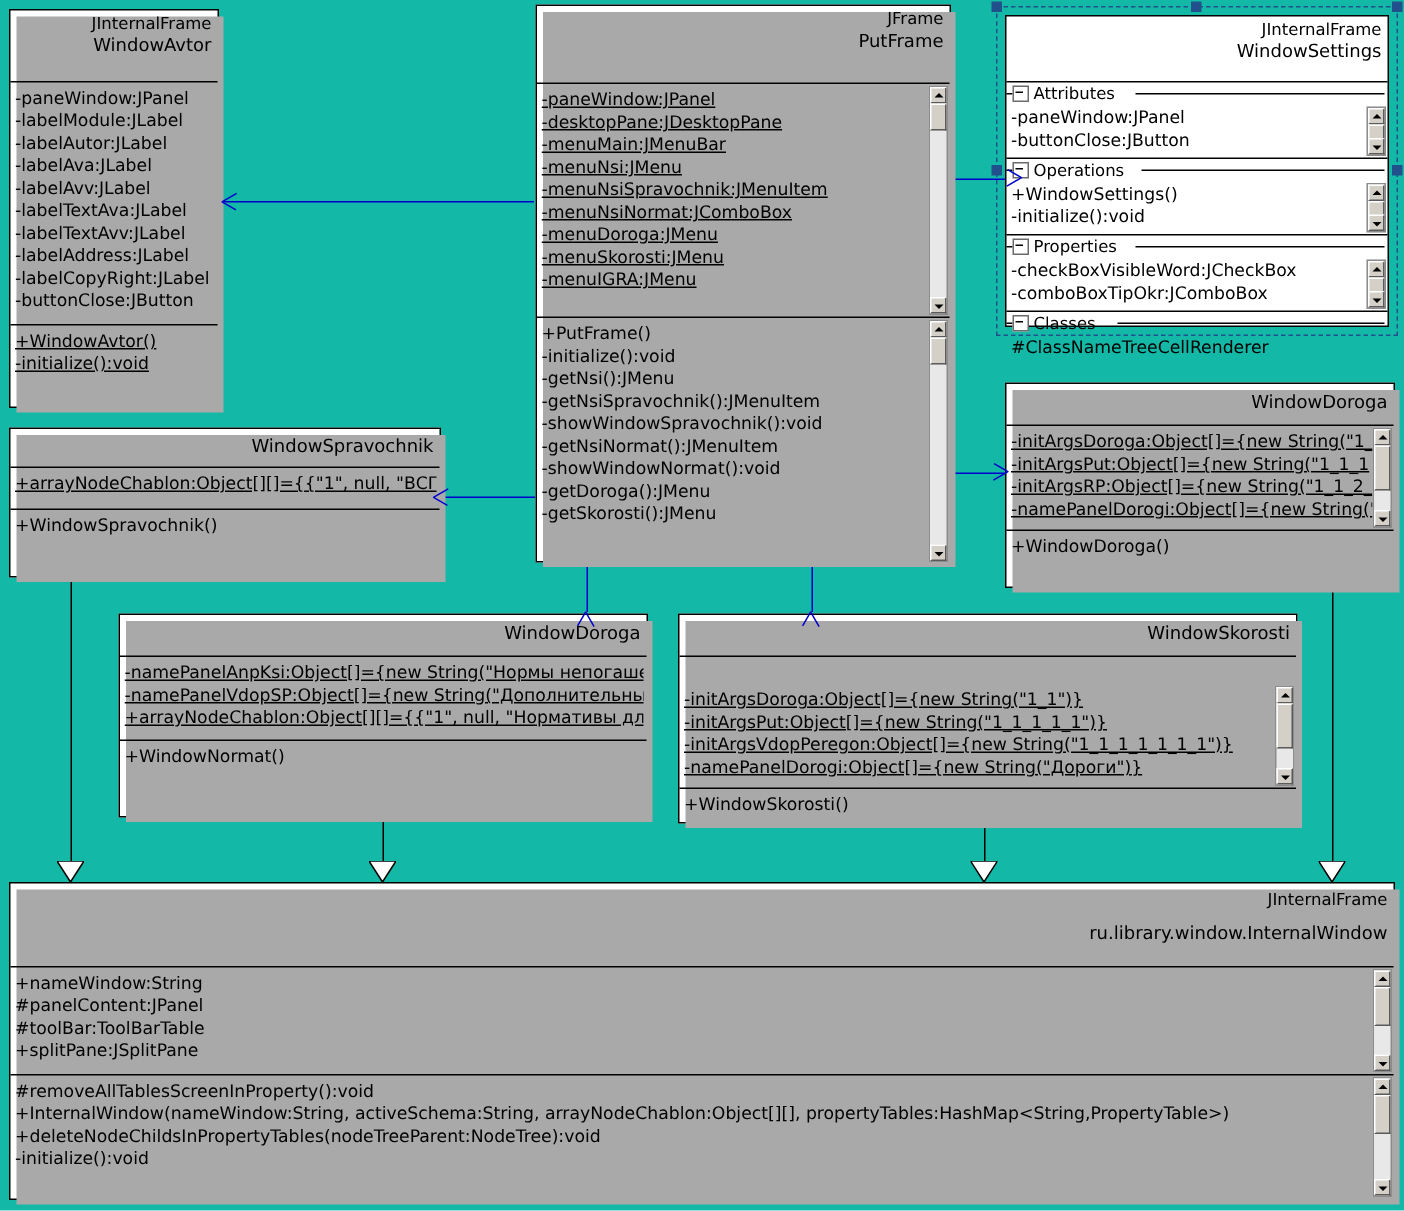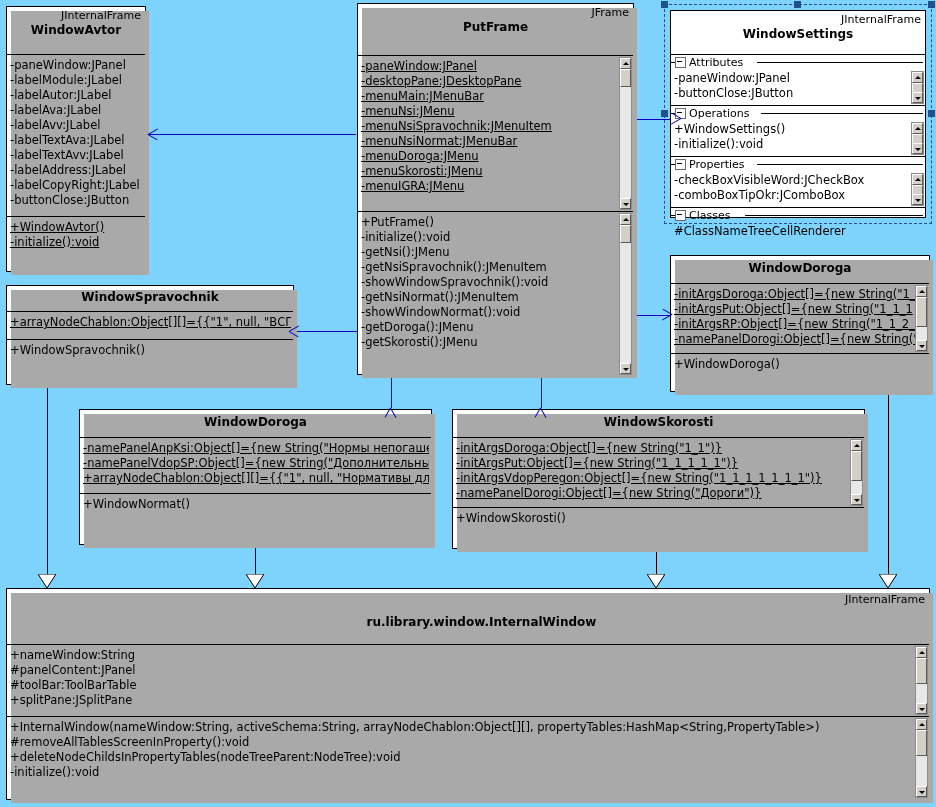--- a/index.html
+++ b/index.html
@@ -10,21 +10,21 @@
   body {
     font-family: "DejaVu Sans", sans-serif;
     font-size: 11px;
     color: #000000;
   }
   #canvas {
     position: relative;
     width: 936px;
     height: 807px;
     overflow: hidden;
-    background: #7dd3fc;
+    background: #14b8a6;
   }
 
   
   .uml {
     position: absolute;
     background: #ffffff;
     border: 1px solid #000000;
     box-sizing: border-box;
     z-index: 5;
   }
@@ -46,22 +46,22 @@
   }
   .stereo {
     display: block;
     text-align: right;
     font-size: 11px;
     line-height: 13px;
     white-space: nowrap;
   }
   .cname {
     display: block;
-    text-align: center;
-    font-weight: bold;
+    text-align: right;
+    font-weight: normal;
     font-size: 12px;
     line-height: 16px;
     white-space: nowrap;
   }
   .cname.pkg { font-size: 12px; }
   .compartment {
     position: relative;
     border-bottom: 1px solid #000000;
     box-sizing: border-box;
     overflow: hidden;
@@ -315,21 +315,21 @@
     <div class="hdr" style="height:52px;">
       <span class="stereo">JFrame</span>
       <span class="cname">PutFrame</span>
     </div>
     <div class="compartment" style="height:156px;">
       <span class="feat stat">-paneWindow:JPanel</span>
       <span class="feat stat">-desktopPane:JDesktopPane</span>
       <span class="feat stat">-menuMain:JMenuBar</span>
       <span class="feat stat">-menuNsi:JMenu</span>
       <span class="feat stat">-menuNsiSpravochnik:JMenuItem</span>
-      <span class="feat stat">-menuNsiNormat:JMenuBar</span>
+      <span class="feat stat">-menuNsiNormat:JComboBox</span>
       <span class="feat stat">-menuDoroga:JMenu</span>
       <span class="feat stat">-menuSkorosti:JMenu</span>
       <span class="feat stat">-menuIGRA:JMenu</span>
       <div class="sbar">
         <div class="arw up">
             <i></i>
           </div>
         <div class="thumb"></div>
         <div class="arw dn">
             <i></i>
@@ -485,21 +485,21 @@
     </div>
     <div class="compartment last" style="height:50px;">
       <span class="feat">+WindowNormat()</span>
     </div>
   </div>
 
   <div class="uml shadow" style="left:452px; top:409px; width:413px; height:140px;">
     <div class="hdr" style="height:28px; padding-top:4px;">
       <span class="cname">WindowSkorosti</span>
     </div>
-    <div class="compartment" style="height:70px;">
+    <div class="compartment" style="height:70px;margin-top:18px;">
       <span class="feat stat">-initArgsDoroga:Object[]={new String("1_1")}</span>
       <span class="feat stat">-initArgsPut:Object[]={new String("1_1_1_1_1")}</span>
       <span class="feat stat">-initArgsVdopPeregon:Object[]={new String("1_1_1_1_1_1_1")}</span>
       <span class="feat stat">-namePanelDorogi:Object[]={new String("Дороги")}</span>
       <div class="sbar">
         <div class="arw up">
             <i></i>
           </div>
         <div class="thumb" style="top:11px; height:30px;"></div>
         <div class="arw dn">
@@ -526,22 +526,22 @@
         <div class="arw up">
             <i></i>
           </div>
         <div class="thumb" style="top:11px; height:26px;"></div>
         <div class="arw dn">
             <i></i>
           </div>
       </div>
     </div>
     <div class="compartment last" style="height:82px;">
+      <span class="feat">#removeAllTablesScreenInProperty():void</span>
       <span class="feat">+InternalWindow(nameWindow:String, activeSchema:String, arrayNodeChablon:Object[][], propertyTables:HashMap&lt;String,PropertyTable&gt;)</span>
-      <span class="feat">#removeAllTablesScreenInProperty():void</span>
       <span class="feat">+deleteNodeChildsInPropertyTables(nodeTreeParent:NodeTree):void</span>
       <span class="feat">-initialize():void</span>
       <div class="sbar tall">
         <div class="arw up">
             <i></i>
           </div>
         <div class="thumb" style="top:11px; height:26px;"></div>
         <div class="arw dn">
             <i></i>
           </div>

